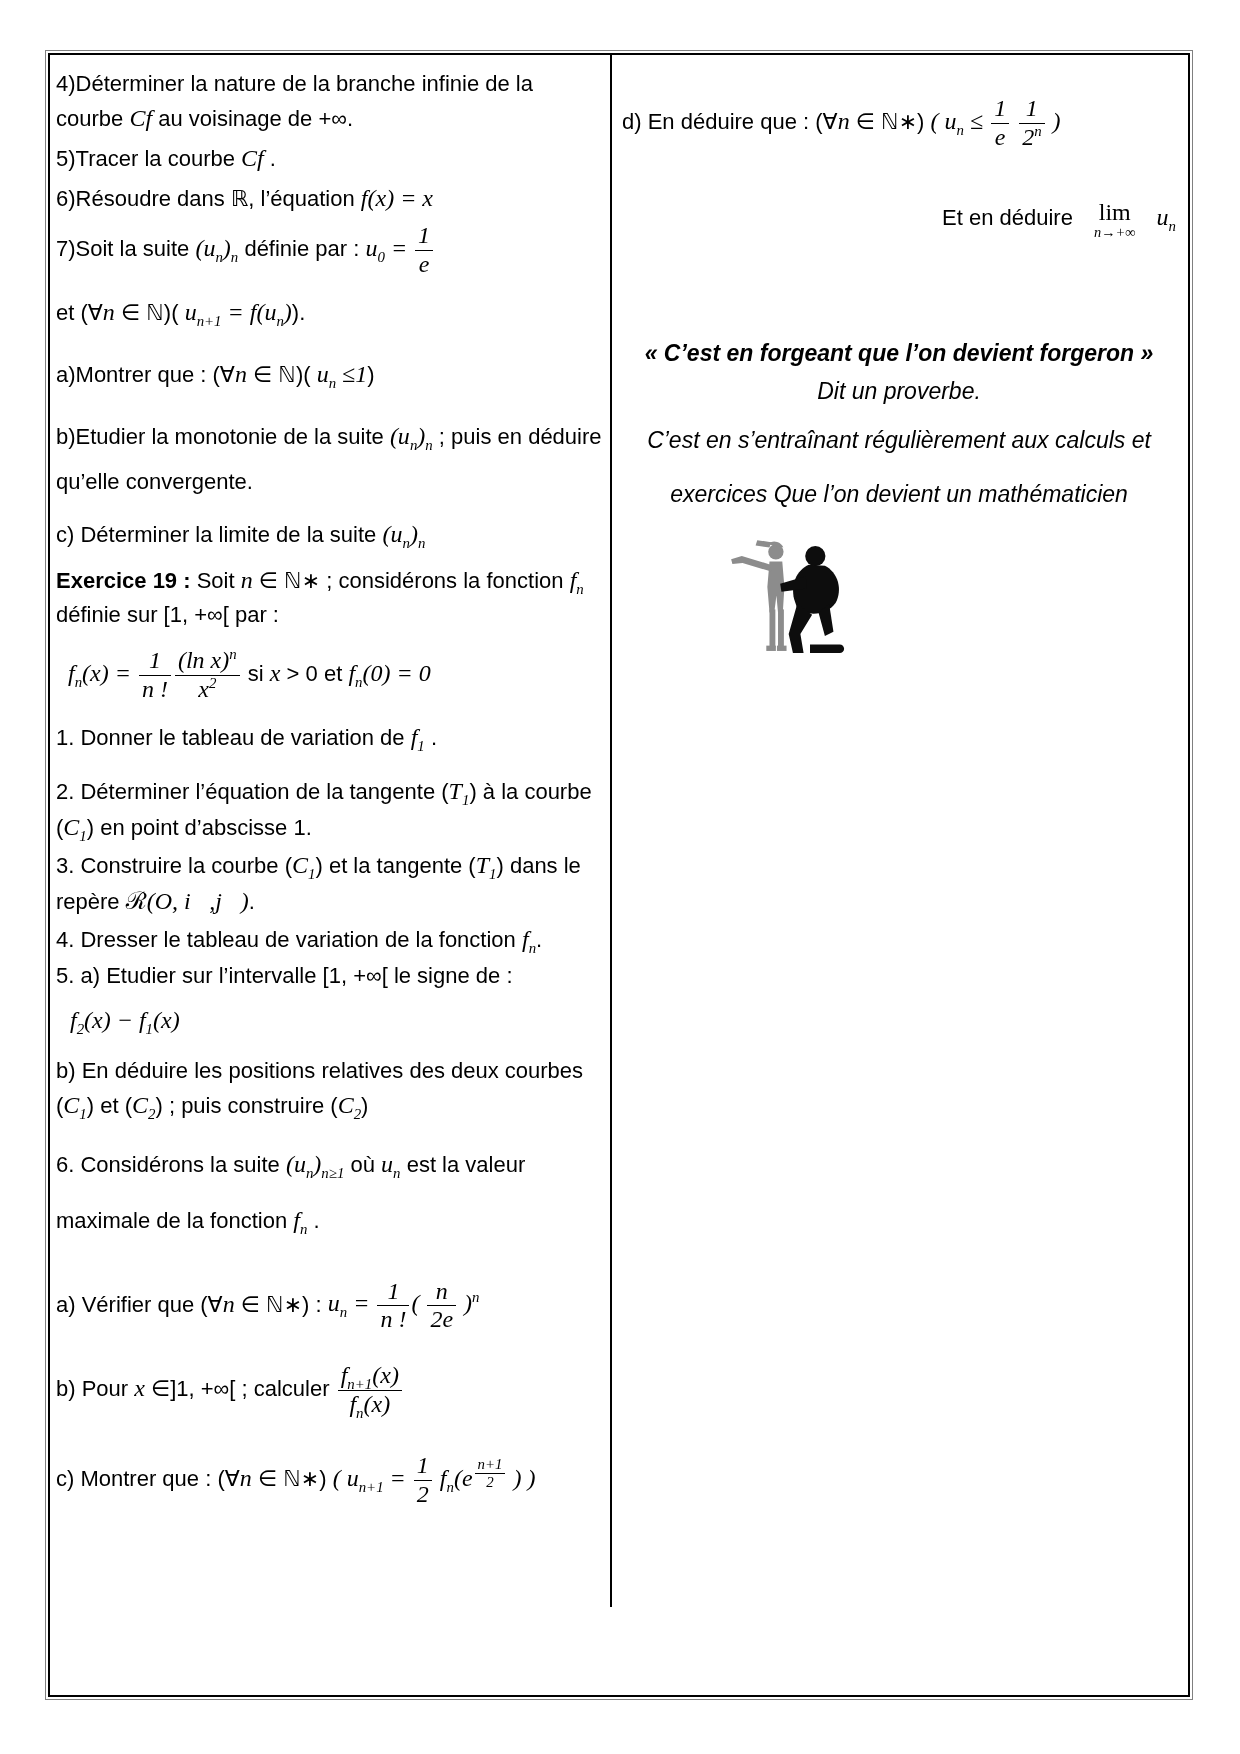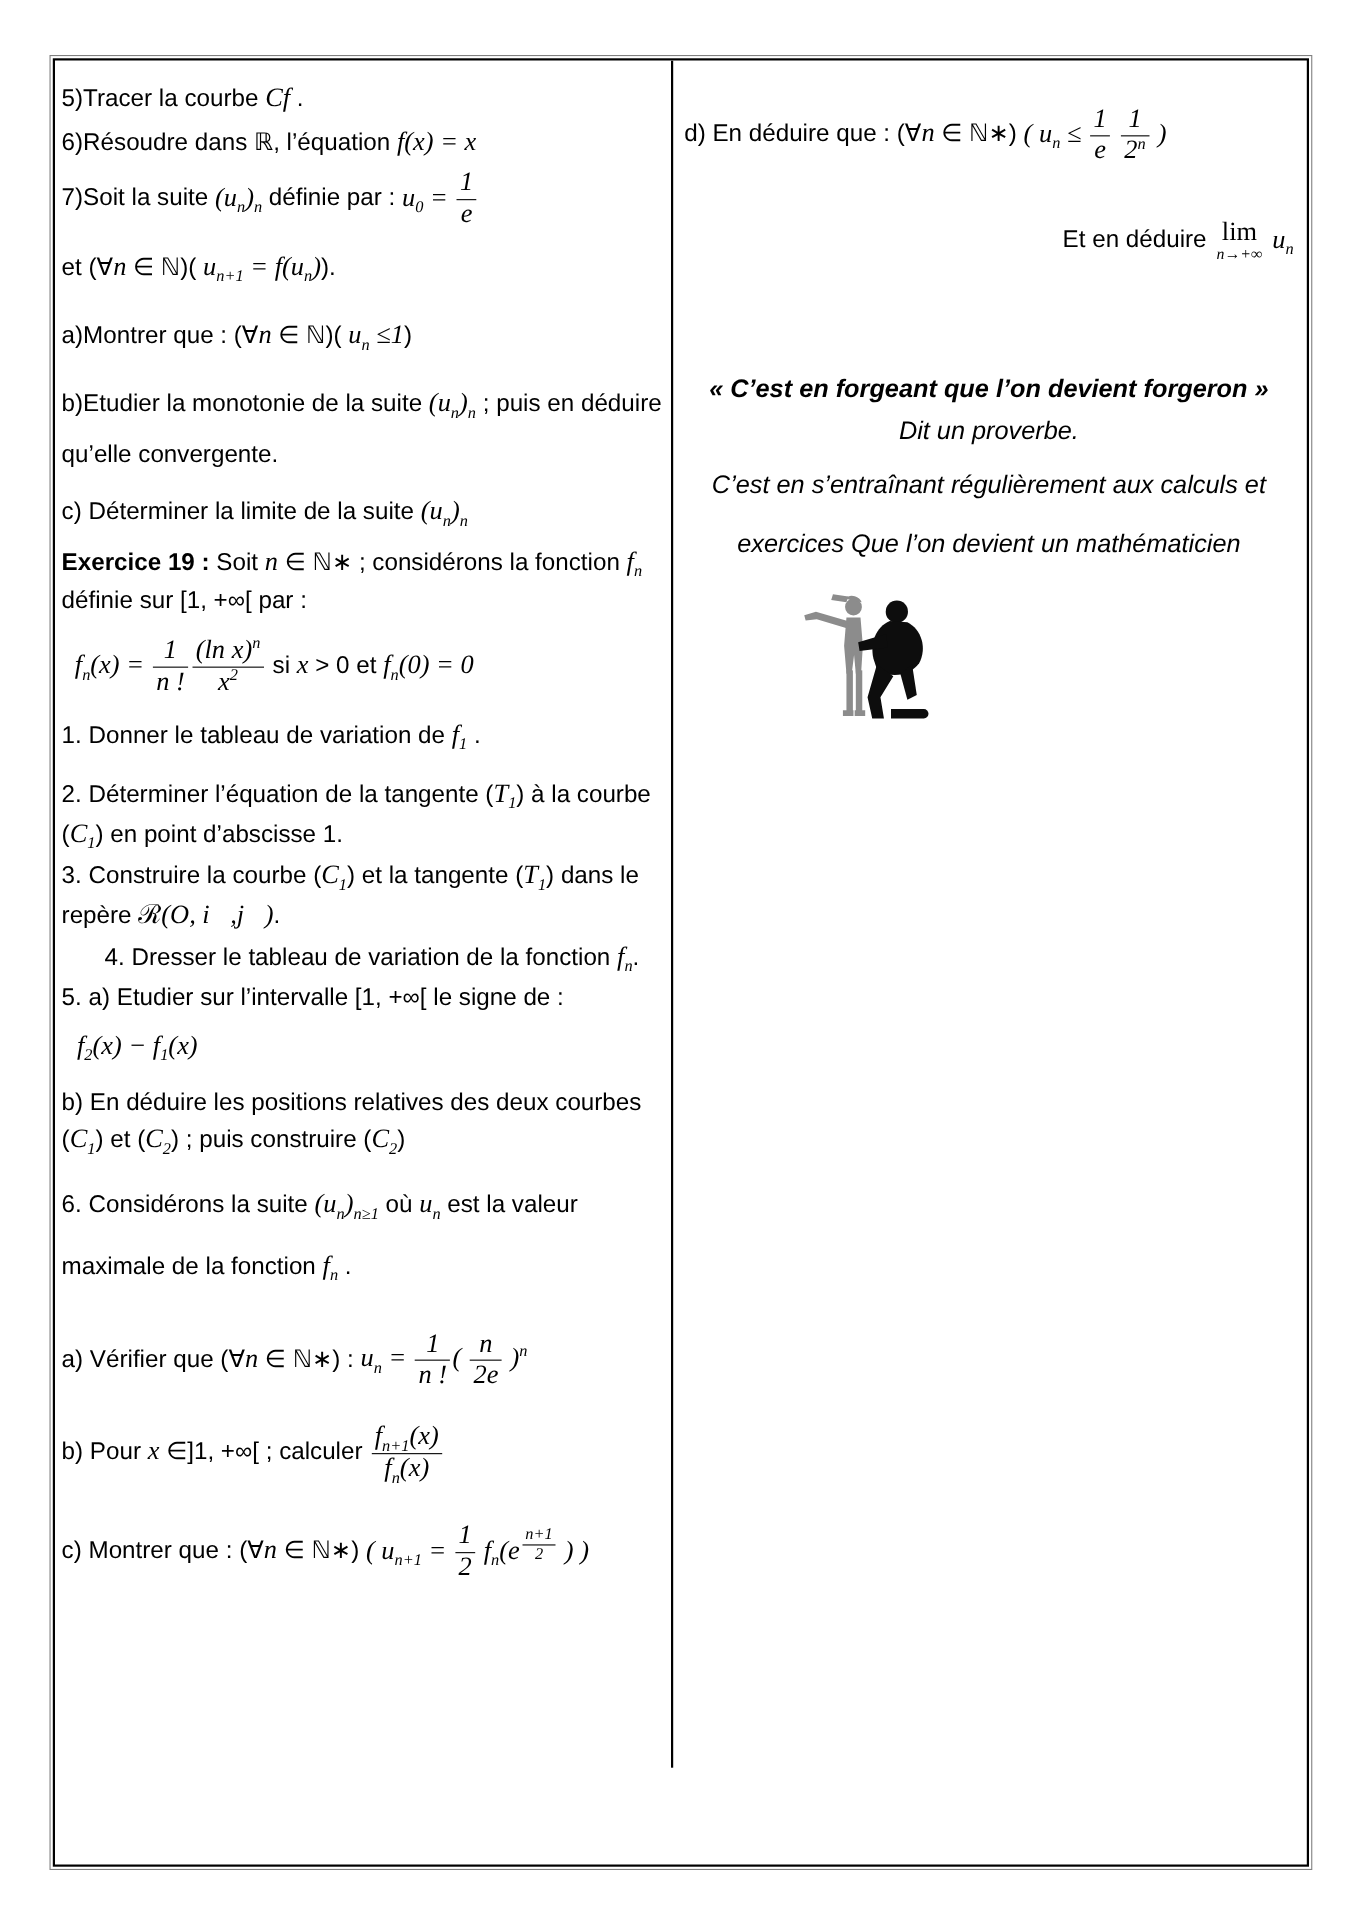--- a/index.html
+++ b/index.html
@@ -33,53 +33,54 @@
     font-family:"Liberation Serif","DejaVu Serif",serif;
     font-style:italic; font-size:24px; white-space:nowrap;
   }
   .run-m sub, .run-m sup { font-size:0.62em; line-height:0; }
 
   .frac { display:inline-block; text-align:center; vertical-align:middle; line-height:1.15; margin:0 2px; }
   .frac .num { display:block; border-bottom:1.6px solid #000; padding:0 3px; }
   .frac .den { display:block; padding:0 3px; }
   sup .frac .num { border-bottom-width:1px; }
 
-  .stack { display:inline-flex; flex-direction:column; align-items:center; vertical-align:middle; line-height:1.05; margin:0 3px; }
+  .stack { display:inline-flex; flex-direction:column; align-items:center; vertical-align:middle; line-height:1.05; margin:0 15px; }
   .stack .top { font-style:normal; }
   .stack .bot { font-size:0.6em; }
 
   .silhouette { margin:26px 0 0 92px; }
 
   #page-footer {
     position:absolute; left:46px; right:34px; bottom:10px;
     display:flex; justify-content:space-between; align-items:flex-end;
   }
   #footer-author { font-weight:bold; font-size:20px; }
   #page-number { font-weight:bold; font-size:25px; text-decoration:underline; }
 </style>
 </head>
 <body>
 
 <div id="frame-outer">
   <div id="frame-inner">
     <div id="content">
       <div id="left-col">
+          <p class="para" style="margin-top: 0px;"><span class="run-t">4)Déterminer la nature de la branche infinie de la courbe </span><span class="run-m">Cf</span><span class="run-t"> au voisinage de +∞.</span></p>
           <p class="para" style="margin-top: 4px;"><span class="run-t">5)Tracer la courbe </span><span class="run-m">Cf</span><span class="run-t"> .</span></p>
           <p class="para" style="margin-top: 4px;"><span class="run-t">6)Résoudre dans ℝ, l’équation </span><span class="run-m">f(x) = x</span></p>
           <p class="para" style="margin-top: 6px;"><span class="run-t">7)Soit la suite </span><span class="run-m">(u<sub>n</sub>)<sub>n</sub></span><span class="run-t"> définie par : </span><span class="run-m">u<sub>0</sub> = <span class="frac"><span class="num">1</span><span class="den">e</span></span></span></p>
           <p class="para" style="margin-top: 16px;"><span class="run-t">et (∀</span><span class="run-m">n</span><span class="run-t"> ∈ ℕ)( </span><span class="run-m">u<sub>n+1</sub> = f(u<sub>n</sub>)</span><span class="run-t">).</span></p>
           <p class="para" style="margin-top: 26px;"><span class="run-t">a)Montrer que : (∀</span><span class="run-m">n</span><span class="run-t"> ∈ ℕ)( </span><span class="run-m">u<sub>n</sub> ≤1</span><span class="run-t">)</span></p>
           <p class="para roomy" style="margin-top: 20px;"><span class="run-t">b)Etudier la monotonie de la suite </span><span class="run-m">(u<sub>n</sub>)<sub>n</sub></span><span class="run-t">  ; puis en déduire qu’elle convergente.</span></p>
           <p class="para" style="margin-top: 12px;"><span class="run-t">c) Déterminer la limite de la suite </span><span class="run-m">(u<sub>n</sub>)<sub>n</sub></span></p>
           <p class="para" style="margin-top: 10px;"><span class="run-b">Exercice 19 : </span><span class="run-t">Soit </span><span class="run-m">n</span><span class="run-t"> ∈ ℕ∗ ; considérons la fonction </span><span class="run-m">f<sub>n</sub></span><span class="run-t"> définie sur [1, +∞[ par :</span></p>
           <p class="para" style="margin-top: 16px; padding-left: 12px;"><span class="run-m">f<sub>n</sub>(x) = <span class="frac"><span class="num">1</span><span class="den">n !</span></span><span class="frac"><span class="num">(ln x)<sup>n</sup></span><span class="den">x<sup>2</sup></span></span></span><span class="run-t">  si </span><span class="run-m">x</span><span class="run-t"> &gt; 0 et  </span><span class="run-m">f<sub>n</sub>(0) = 0</span></p>
           <p class="para" style="margin-top: 16px;"><span class="run-t">1. Donner le tableau de variation de  </span><span class="run-m">f<sub>1</sub></span><span class="run-t"> .</span></p>
           <p class="para" style="margin-top: 18px;"><span class="run-t">2. Déterminer l’équation de la tangente (</span><span class="run-m">T<sub>1</sub></span><span class="run-t">) à la courbe (</span><span class="run-m">C<sub>1</sub></span><span class="run-t">) en point d’abscisse 1.</span></p>
           <p class="para" style="margin-top: 2px;"><span class="run-t">3. Construire la courbe (</span><span class="run-m">C<sub>1</sub></span><span class="run-t">)  et la tangente (</span><span class="run-m">T<sub>1</sub></span><span class="run-t">) dans le repère </span><span class="run-m">ℛ(O, i⃗,j⃗)</span><span class="run-t">.</span></p>
-          <p class="para" style="margin-top: 2px; margin-left: 39px;"><span class="run-t">4. Dresser le tableau de variation de la fonction </span><span class="run-m">f<sub>n</sub></span><span class="run-t">.</span></p>
+          <p class="para" style="margin-top: 2px;"><span class="run-t">4. Dresser le tableau de variation de la fonction </span><span class="run-m">f<sub>n</sub></span><span class="run-t">.</span></p>
           <p class="para" style="margin-top: 2px;"><span class="run-t">5. a) Etudier sur l’intervalle [1, +∞[ le signe de :</span></p>
           <p class="para" style="margin-top: 10px; padding-left: 14px;"><span class="run-m">f<sub>2</sub>(x) − f<sub>1</sub>(x)</span></p>
           <p class="para" style="margin-top: 16px;"><span class="run-t">b) En déduire les positions relatives des deux courbes (</span><span class="run-m">C<sub>1</sub></span><span class="run-t">)  et (</span><span class="run-m">C<sub>2</sub></span><span class="run-t">)  ; puis construire (</span><span class="run-m">C<sub>2</sub></span><span class="run-t">)</span></p>
           <p class="para loose" style="margin-top: 14px;"><span class="run-t">6. Considérons la suite </span><span class="run-m">(u<sub>n</sub>)<sub>n≥1</sub></span><span class="run-t"> où </span><span class="run-m">u<sub>n</sub></span><span class="run-t">  est la valeur maximale de la fonction  </span><span class="run-m">f<sub>n</sub></span><span class="run-t"> .</span></p>
           <p class="para" style="margin-top: 30px;"><span class="run-t">a) Vérifier que (∀</span><span class="run-m">n</span><span class="run-t"> ∈ ℕ∗) : </span><span class="run-m">u<sub>n</sub> = <span class="frac"><span class="num">1</span><span class="den">n !</span></span>( <span class="frac"><span class="num">n</span><span class="den">2e</span></span> )<sup>n</sup></span></p>
           <p class="para" style="margin-top: 28px;"><span class="run-t">b) Pour </span><span class="run-m">x</span><span class="run-t"> ∈]1, +∞[ ; calculer </span><span class="run-m"><span class="frac"><span class="num">f<sub>n+1</sub>(x)</span><span class="den">f<sub>n</sub>(x)</span></span></span></p>
           <p class="para" style="margin-top: 34px;"><span class="run-t">c) Montrer que : (∀</span><span class="run-m">n</span><span class="run-t"> ∈ ℕ∗) </span><span class="run-m">( u<sub>n+1</sub> = <span class="frac"><span class="num">1</span><span class="den">2</span></span> f<sub>n</sub>(e<sup><span class="frac"><span class="num">n+1</span><span class="den">2</span></span></sup> ) )</span></p>
         </div>
       <div id="divider"></div>
       <div id="right-col">

